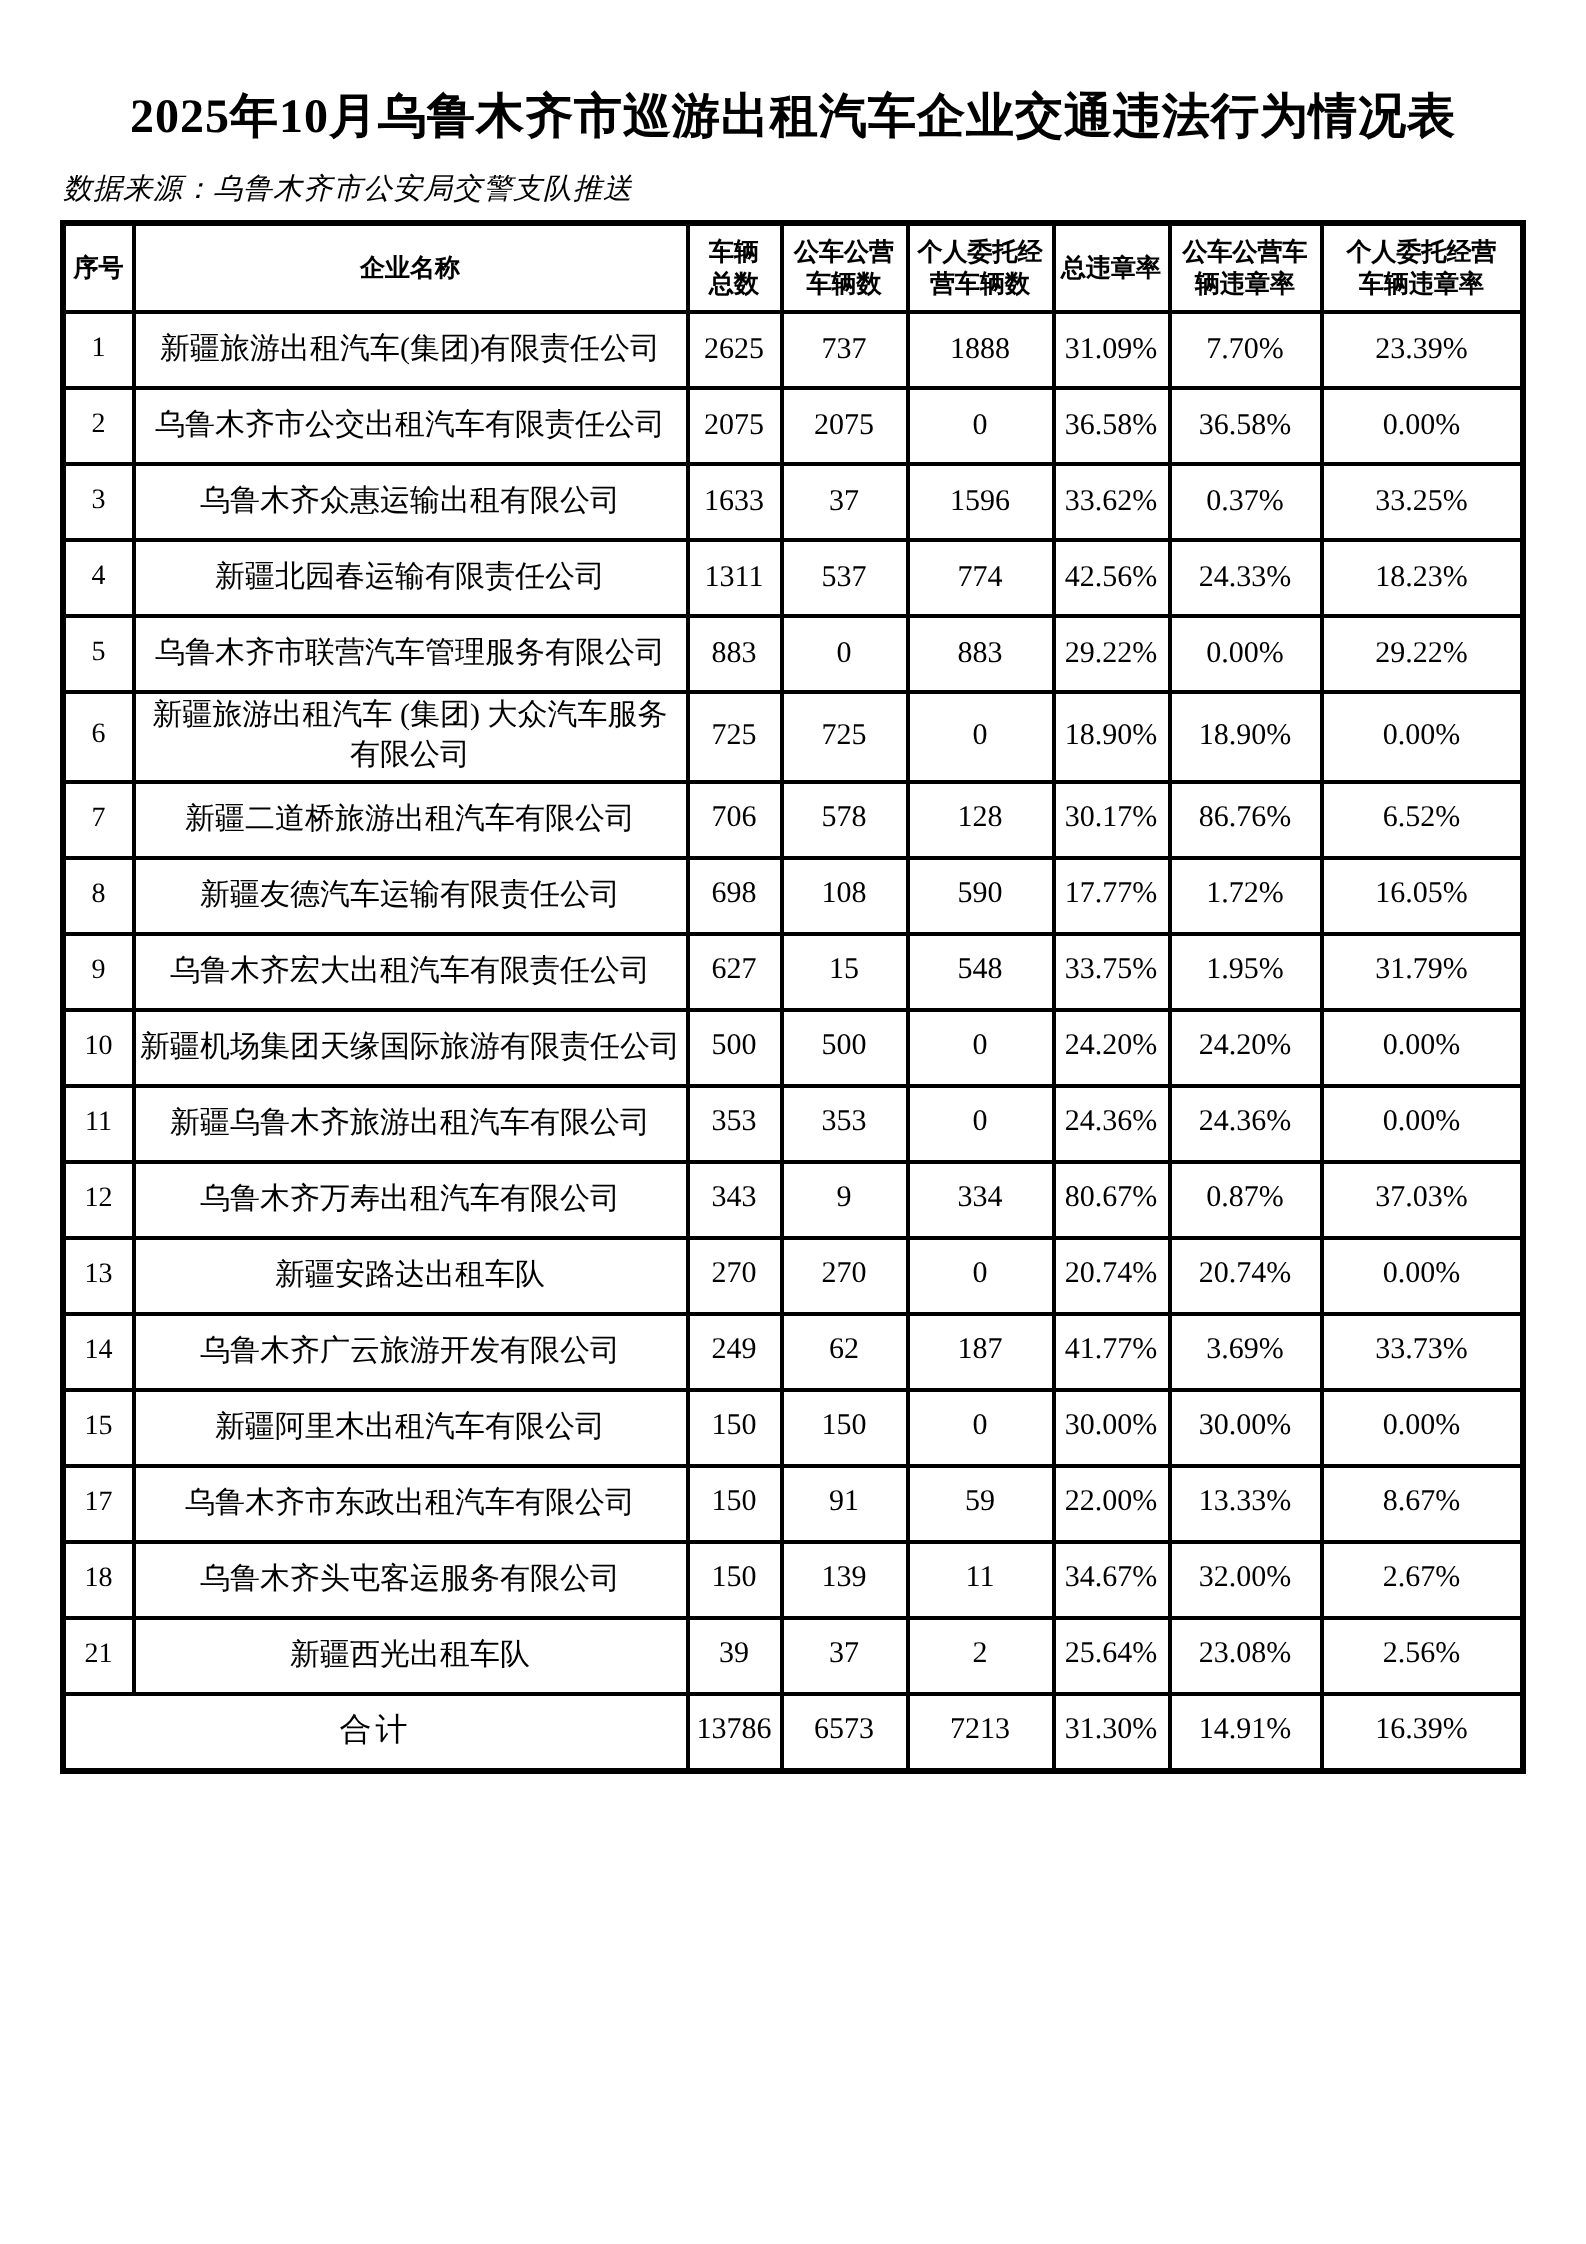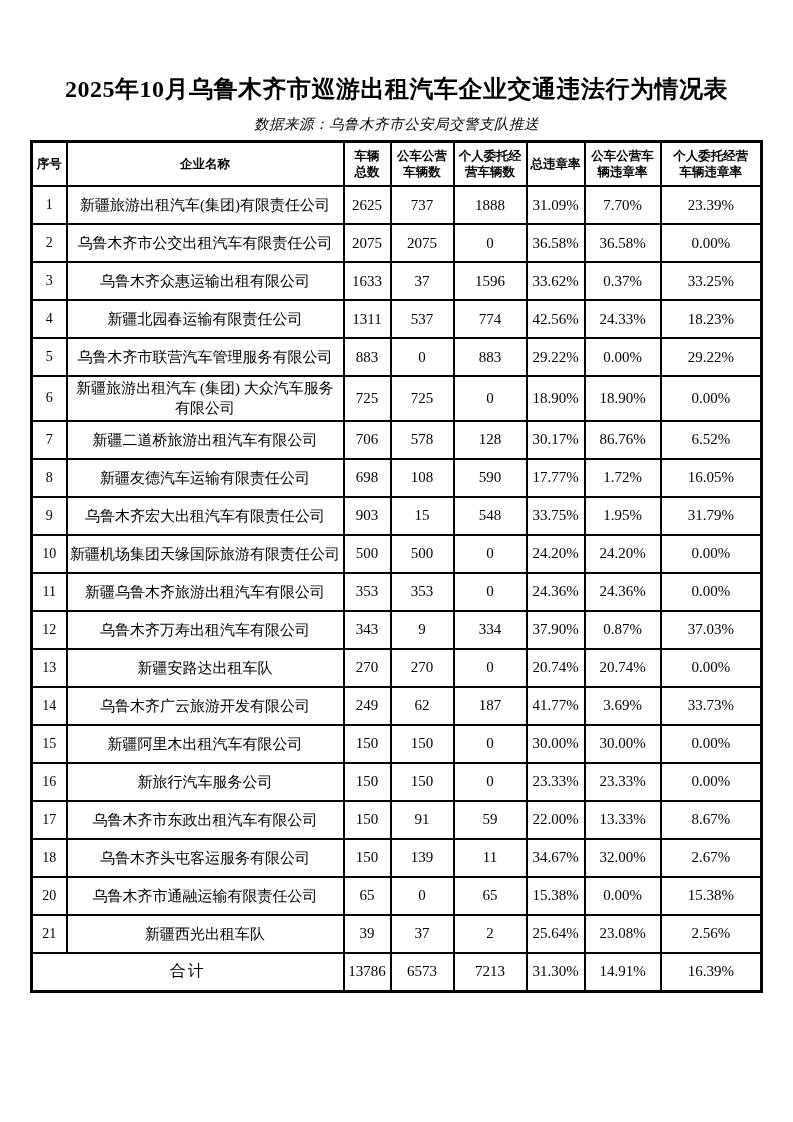--- a/index.html
+++ b/index.html
@@ -11,35 +11,35 @@
   body {
     width: 793px;
     height: 1122px;
     overflow: hidden;
     font-family: "Liberation Serif", serif;
   }
   .page {
     box-sizing: border-box;
     width: 793px;
     height: 1122px;
-    padding-top: 74px;
+    padding-top: 44px;
   }
   .doc-title {
     margin: 0;
     text-align: center;
     font-family: "Liberation Serif", serif;
     font-weight: bold;
     font-size: 24px;
     letter-spacing: 0.5px;
     line-height: 1.3;
   }
   .source-note {
     width: 730px;
     margin: 10px auto 6px auto;
-    text-align: center;
+    text-align: left;
     font-style: italic;
     font-size: 14.5px;
     letter-spacing: 0.5px;
   }
   table.report {
     width: 730px;
     margin: 0 auto;
     border-collapse: collapse;
     table-layout: fixed;
     border: 3px solid #000000;
@@ -199,21 +199,21 @@
           <td class="col-num">698</td>
           <td class="col-num">108</td>
           <td class="col-num">590</td>
           <td class="col-num">17.77%</td>
           <td class="col-num">1.72%</td>
           <td class="col-num">16.05%</td>
         </tr>
         <tr>
           <td class="col-serial">9</td>
           <td class="col-name">乌鲁木齐宏大出租汽车有限责任公司</td>
-          <td class="col-num">903</td>
+          <td class="col-num">627</td>
           <td class="col-num">15</td>
           <td class="col-num">548</td>
           <td class="col-num">33.75%</td>
           <td class="col-num">1.95%</td>
           <td class="col-num">31.79%</td>
         </tr>
         <tr>
           <td class="col-serial">10</td>
           <td class="col-name">新疆机场集团天缘国际旅游有限责任公司</td>
           <td class="col-num">500</td>
@@ -232,21 +232,21 @@
           <td class="col-num">24.36%</td>
           <td class="col-num">24.36%</td>
           <td class="col-num">0.00%</td>
         </tr>
         <tr>
           <td class="col-serial">12</td>
           <td class="col-name">乌鲁木齐万寿出租汽车有限公司</td>
           <td class="col-num">343</td>
           <td class="col-num">9</td>
           <td class="col-num">334</td>
-          <td class="col-num">37.90%</td>
+          <td class="col-num">80.67%</td>
           <td class="col-num">0.87%</td>
           <td class="col-num">37.03%</td>
         </tr>
         <tr>
           <td class="col-serial">13</td>
           <td class="col-name">新疆安路达出租车队</td>
           <td class="col-num">270</td>
           <td class="col-num">270</td>
           <td class="col-num">0</td>
           <td class="col-num">20.74%</td>
@@ -267,58 +267,38 @@
           <td class="col-serial">15</td>
           <td class="col-name">新疆阿里木出租汽车有限公司</td>
           <td class="col-num">150</td>
           <td class="col-num">150</td>
           <td class="col-num">0</td>
           <td class="col-num">30.00%</td>
           <td class="col-num">30.00%</td>
           <td class="col-num">0.00%</td>
         </tr>
         <tr>
-          <td class="col-serial">16</td>
-          <td class="col-name">新旅行汽车服务公司</td>
-          <td class="col-num">150</td>
-          <td class="col-num">150</td>
-          <td class="col-num">0</td>
-          <td class="col-num">23.33%</td>
-          <td class="col-num">23.33%</td>
-          <td class="col-num">0.00%</td>
-        </tr>
-        <tr>
           <td class="col-serial">17</td>
           <td class="col-name">乌鲁木齐市东政出租汽车有限公司</td>
           <td class="col-num">150</td>
           <td class="col-num">91</td>
           <td class="col-num">59</td>
           <td class="col-num">22.00%</td>
           <td class="col-num">13.33%</td>
           <td class="col-num">8.67%</td>
         </tr>
         <tr>
           <td class="col-serial">18</td>
           <td class="col-name">乌鲁木齐头屯客运服务有限公司</td>
           <td class="col-num">150</td>
           <td class="col-num">139</td>
           <td class="col-num">11</td>
           <td class="col-num">34.67%</td>
           <td class="col-num">32.00%</td>
           <td class="col-num">2.67%</td>
-        </tr>
-        <tr>
-          <td class="col-serial">20</td>
-          <td class="col-name">乌鲁木齐市通融运输有限责任公司</td>
-          <td class="col-num">65</td>
-          <td class="col-num">0</td>
-          <td class="col-num">65</td>
-          <td class="col-num">15.38%</td>
-          <td class="col-num">0.00%</td>
-          <td class="col-num">15.38%</td>
         </tr>
         <tr>
           <td class="col-serial">21</td>
           <td class="col-name">新疆西光出租车队</td>
           <td class="col-num">39</td>
           <td class="col-num">37</td>
           <td class="col-num">2</td>
           <td class="col-num">25.64%</td>
           <td class="col-num">23.08%</td>
           <td class="col-num">2.56%</td>

